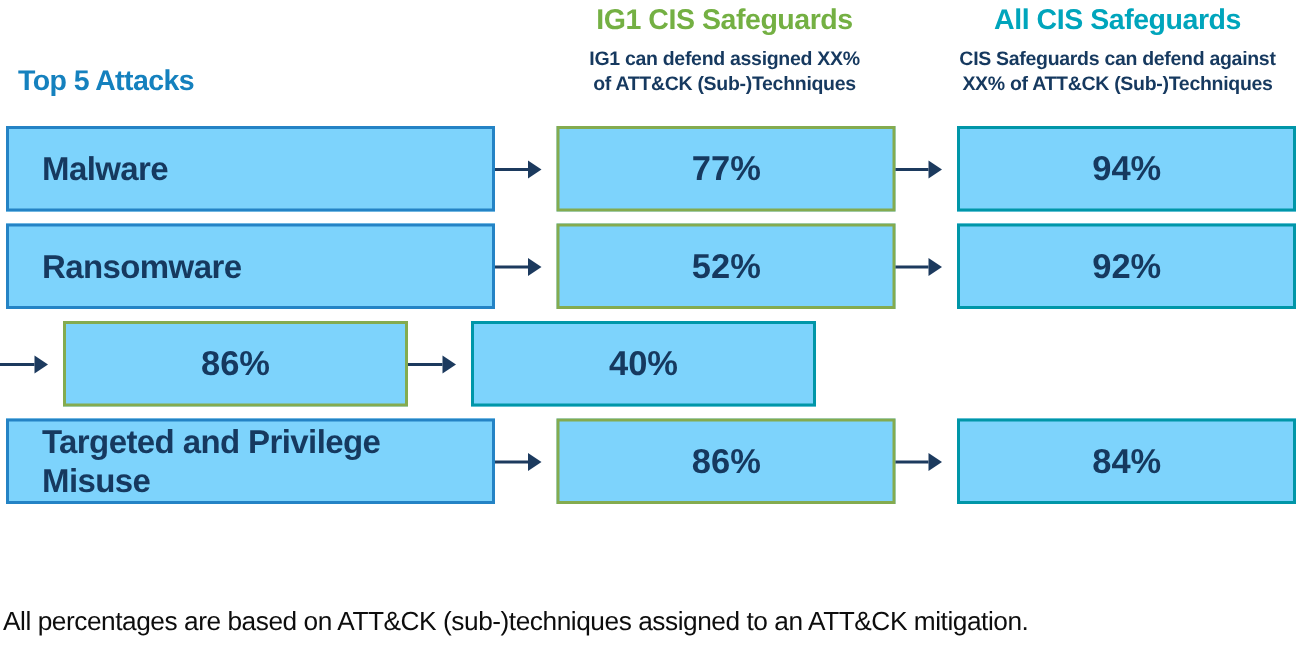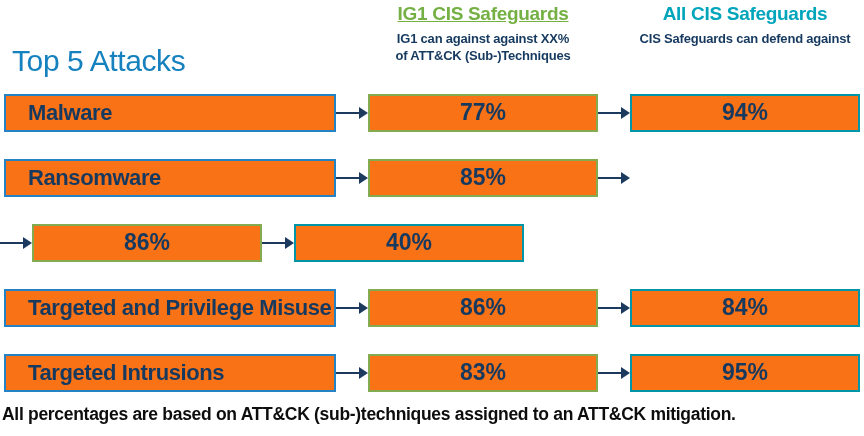--- a/index.html
+++ b/index.html
@@ -15,85 +15,86 @@
   }
   *{margin:0;padding:0;box-sizing:border-box;}
   html,body{background:#fff;}
   body{font-family:"Liberation Sans", sans-serif; width:864px; height:436px; overflow:hidden;}
   .canvas{position:relative; width:864px; height:436px; background:#fff;}
 
   
   .header{position:relative; height:85px;}
   .rows-title{
     position:absolute; left:12px; top:44px;
-    font-size:30px; font-weight:normal; letter-spacing:-0.4px;
+    font-size:19px; font-weight:bold; letter-spacing:-0.4px;
     color:var(--rows-title);
   }
   .col-header{position:absolute; top:3px; width:244px; text-align:center;}
   .col-header.ig1{left:361px;}
   .col-header.all{left:623px;}
   .col-title{font-size:19px; font-weight:bold; letter-spacing:-0.3px; margin-bottom:5px;}
-  .col-header.ig1 .col-title{color:var(--ig1-title);text-decoration:underline;}
+  .col-header.ig1 .col-title{color:var(--ig1-title);}
   .col-header.all .col-title{color:var(--all-title);}
   .col-subtitle{
     font-size:13px; font-weight:bold; letter-spacing:-0.2px;
     line-height:17px; color:var(--navy);
   }
 
   
   .rows{position:absolute; left:0; top:87px; width:864px;}
   .row{display:flex; align-items:center; height:51px; margin-bottom:14px;}
-  .box{height:38px; background:#f97316; display:flex; align-items:center;}
+  .box{height:57px; background:#7dd3fc; display:flex; align-items:center;}
   .attack-box{
     margin-left:4px; width:332px;
     border:2px solid var(--attack-border);
     padding-left:22px;
   }
-  .pct-box{width:230px; justify-content:center;}
+  .pct-box{width:230px; justify-content:center;margin-left:10px;}
   .ig1-box{border:2px solid var(--ig1-border);}
   .all-box{border:2px solid var(--all-border);align-items:center;}
   .attack-label{font-size:22px; font-weight:bold; letter-spacing:-0.4px; color:var(--navy);}
   .pct-label{font-size:23px; font-weight:bold; color:var(--navy);}
 
   .arrow{width:32px; display:flex; align-items:center;}
   .arrow .shaft{flex:1; height:2px; background:var(--arrow);}
   .arrow .head{
     width:0; height:0;
     border-top:6px solid transparent;
     border-bottom:6px solid transparent;
     border-left:9px solid var(--arrow);
   }
 
   
   .footnote{
     position:absolute; left:2px; top:404px; width:860px;
-    font-size:17.5px; font-weight:bold; letter-spacing:-0.3px;
+    font-size:17.5px; font-weight:normal; letter-spacing:-0.3px;
     color:var(--footnote);
   }
 </style>
 </head>
 <body>
 
 <div class="canvas">
 
   <div class="header">
     <div class="rows-title">Top 5 Attacks</div>
 
     <div class="col-header ig1">
       <div class="col-title">IG1 CIS Safeguards</div>
       <div class="col-subtitle">
-        <span>IG1 can against against XX%</span><br>
+        <span>IG1 can defend assigned XX%</span><br>
         <span>of ATT&amp;CK (Sub-)Techniques</span>
       </div>
     </div>
 
     <div class="col-header all">
       <div class="col-title">All CIS Safeguards</div>
       <div class="col-subtitle">
         <span>CIS Safeguards can defend against</span><br>
+        <span>XX% of ATT&amp;CK (Sub-)Techniques</span>
       </div>
     </div>
   </div>
 
   <div class="rows">
 
     <div class="row">
       <div class="box attack-box">
         <span class="attack-label">Malware</span>
       </div>
@@ -115,26 +116,29 @@
 
     <div class="row">
       <div class="box attack-box">
         <span class="attack-label">Ransomware</span>
       </div>
       <div class="arrow">
           <span class="shaft"></span>
           <span class="head"></span>
         </div>
       <div class="box pct-box ig1-box">
-        <span class="pct-label">85%</span>
+        <span class="pct-label">52%</span>
       </div>
       <div class="arrow">
           <span class="shaft"></span>
           <span class="head"></span>
         </div>
+      <div class="box pct-box all-box">
+        <span class="pct-label">92%</span>
+      </div>
     </div>
 
     <div class="row">
       <div class="arrow">
           <span class="shaft"></span>
           <span class="head"></span>
         </div>
       <div class="box pct-box ig1-box">
         <span class="pct-label">86%</span>
       </div>
@@ -160,37 +164,18 @@
       </div>
       <div class="arrow">
           <span class="shaft"></span>
           <span class="head"></span>
         </div>
       <div class="box pct-box all-box">
         <span class="pct-label">84%</span>
       </div>
     </div>
 
-    <div class="row">
-      <div class="box attack-box">
-        <span class="attack-label">Targeted Intrusions</span>
-      </div>
-      <div class="arrow">
-          <span class="shaft"></span>
-          <span class="head"></span>
-        </div>
-      <div class="box pct-box ig1-box">
-        <span class="pct-label">83%</span>
-      </div>
-      <div class="arrow">
-          <span class="shaft"></span>
-          <span class="head"></span>
-        </div>
-      <div class="box pct-box all-box">
-        <span class="pct-label">95%</span>
-      </div>
-    </div>
 
   </div>
 
   <div class="footnote">All percentages are based on ATT&amp;CK (sub-)techniques assigned to an ATT&amp;CK mitigation.</div>
 
 </div>
 
 </body></html>

